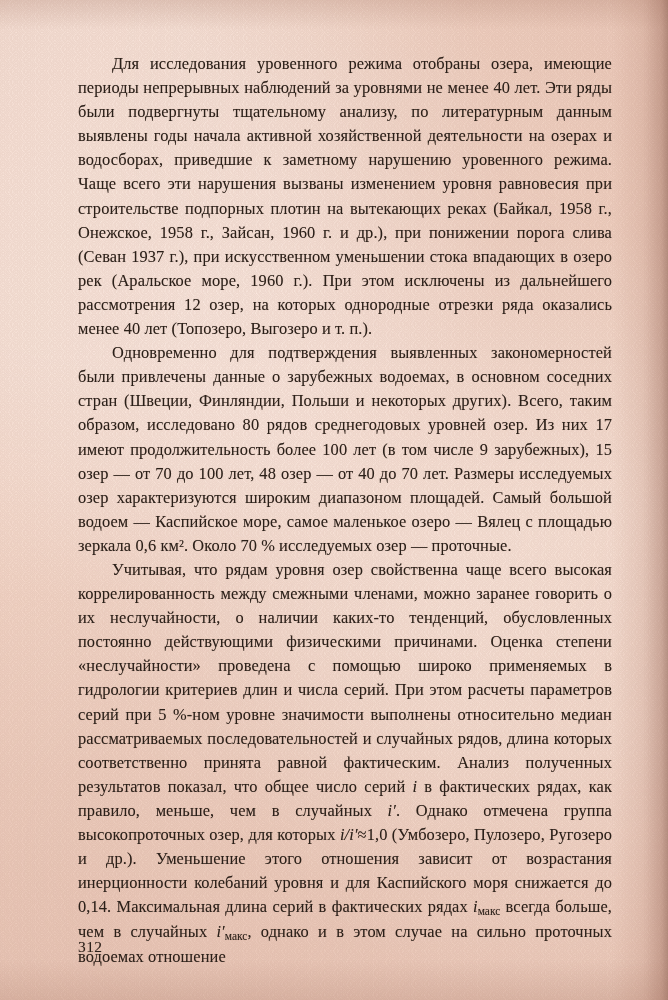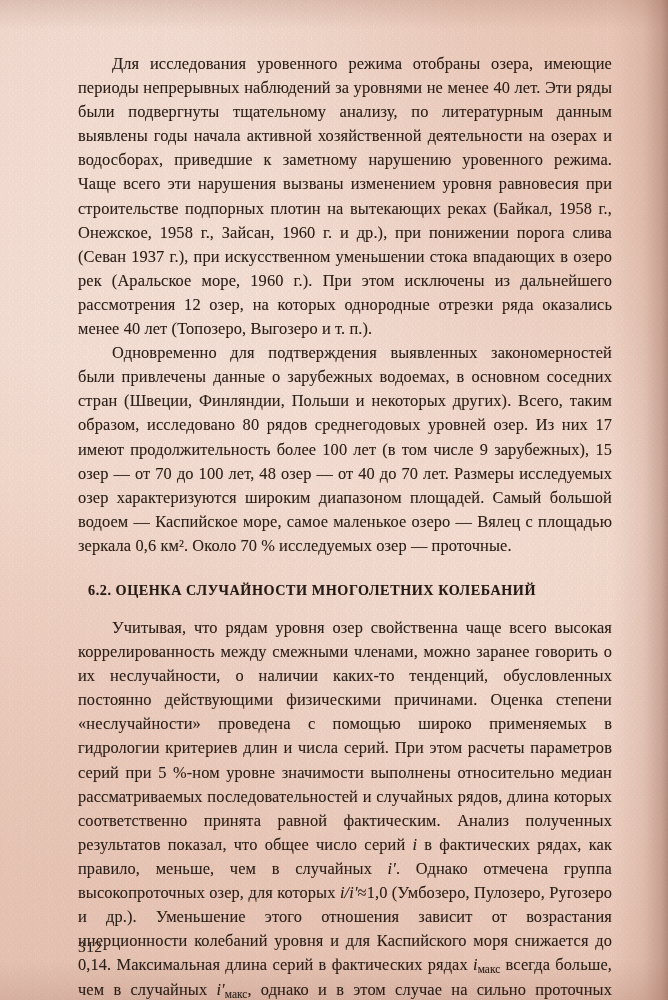--- a/index.html
+++ b/index.html
@@ -125,21 +125,20 @@
   <div class="edge-top"></div>
   <div class="edge-right"></div>
   <div class="edge-bottom"></div>
 
   <div class="textblock">
 
     <p class="para">Для исследования уровенного режима отобраны озера, имеющие периоды непрерывных наблюдений за уровнями не менее 40 лет. Эти ряды были подвергнуты тщательному анализу, по литературным данным выявлены годы начала активной хозяйственной деятельности на озерах и водосборах, приведшие к заметному нарушению уровенного режима. Чаще всего эти нарушения вызваны изменением уровня равновесия при строительстве подпорных плотин на вытекающих реках (Байкал, 1958 г., Онежское, 1958 г., Зайсан, 1960 г. и др.), при понижении порога слива (Севан 1937 г.), при искусственном уменьшении стока впадающих в озеро рек (Аральское море, 1960 г.). При этом исключены из дальнейшего рассмотрения 12 озер, на которых однородные отрезки ряда оказались менее 40 лет (Топозеро, Выгозеро и т. п.).</p>
 
     <p class="para">Одновременно для подтверждения выявленных закономерностей были привлечены данные о зарубежных водоемах, в основном соседних стран (Швеции, Финляндии, Польши и некоторых других). Всего, таким образом, исследовано 80 рядов среднегодовых уровней озер. Из них 17 имеют продолжительность более 100 лет (в том числе 9 зарубежных), 15 озер — от 70 до 100 лет, 48 озер — от 40 до 70 лет. Размеры исследуемых озер характеризуются широким диапазоном площадей. Самый большой водоем — Каспийское море, самое маленькое озеро — Вялец с площадью зеркала 0,6 км². Около 70 % исследуемых озер — проточные.</p>
 
-    <h2 class="section-heading">6.2. ОЦЕНКА СЛУЧАЙНОСТИ МНОГОЛЕТНИХ КОЛЕБАНИЙ</h2>
 
     <p class="para"><span>Учитывая, что рядам уровня озер свойственна чаще всего высокая коррелированность между смежными членами, можно заранее говорить о их неслучайности, о наличии каких-то тенденций, обусловленных постоянно действующими физическими причинами. Оценка степени «неслучайности» проведена с помощью широко применяемых в гидрологии критериев длин и числа серий. При этом расчеты параметров серий при 5 %-ном уровне значимости выполнены относительно медиан рассматриваемых последовательностей и случайных рядов, длина которых соответственно принята равной фактическим. Анализ полученных результатов показал, что общее число серий </span><i>i</i><span> в фактических рядах, как правило, меньше, чем в случайных </span><i>i′</i><span>. Однако отмечена группа высокопроточных озер, для которых </span><i>i/i′</i><span>≈</span><span>1,0</span><span> (Умбозеро, Пулозеро, Ругозеро и др.). Уменьшение этого отношения зависит от возрастания инерционности колебаний уровня и для Каспийского моря снижается до 0,14. Максимальная длина серий в фактических рядах </span><i>i</i><sub class="sb">макс</sub><span> всегда больше, чем в случайных </span><i>i′</i><sub class="sb">макс</sub><span>, однако и в этом случае на сильно проточных водоемах отношение </span></p>
 
   </div>
 
   <div class="folio">312</div>
 
 </div>
 
 </body></html>

